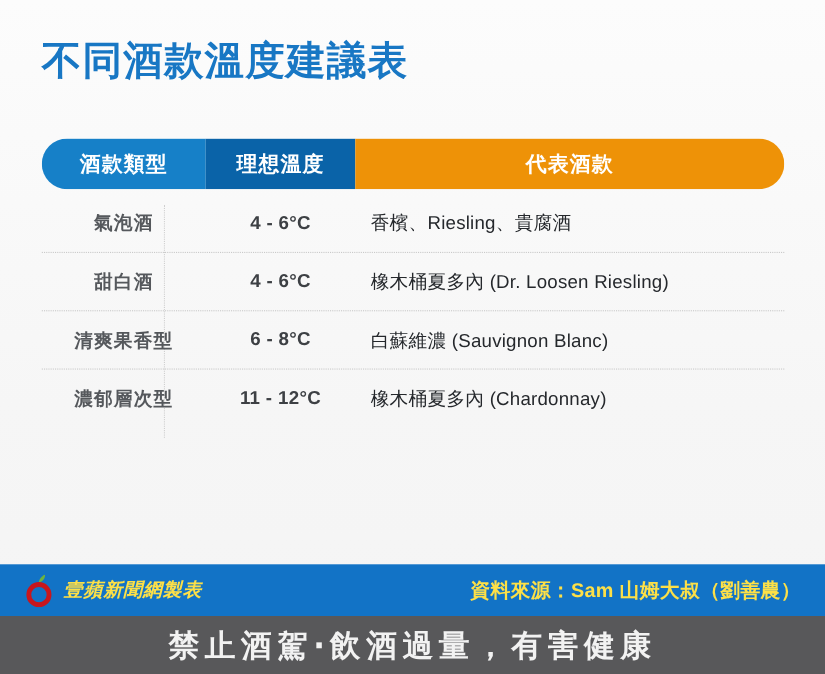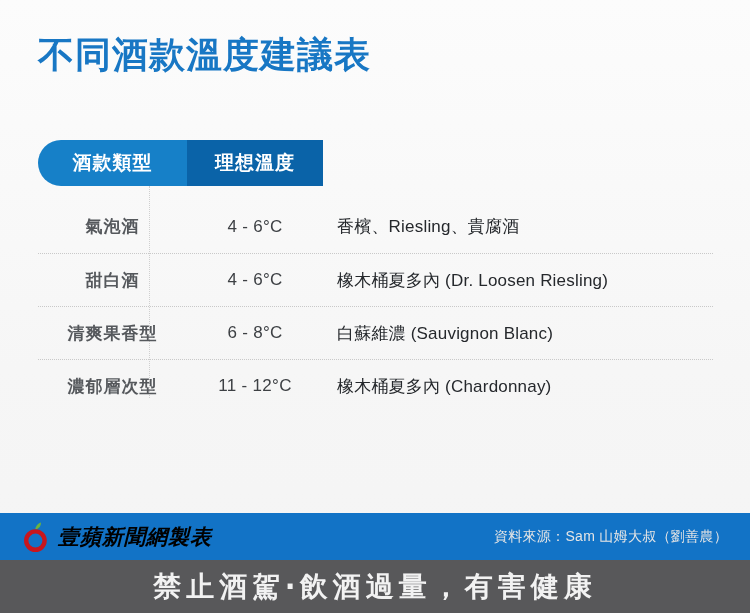--- a/index.html
+++ b/index.html
@@ -33,47 +33,48 @@
     color: #1877C4;
     letter-spacing: 1px;
     line-height: 1.3;
     white-space: nowrap;
   }
 
   
   .table-header {
     position: absolute;
     left: 38px;
-    top: 140px;
+    top: 126px;
     width: 675px;
     height: 46px;
     display: flex;
     border-radius: 23px;
     overflow: hidden;
+    justify-content: flex-end;
   }
   .th {
     display: flex;
     align-items: center;
     justify-content: center;
     color: #ffffff;
     font-size: 19px;
     font-weight: bold;
     letter-spacing: 1px;
     white-space: nowrap;
     box-sizing: border-box;
   }
   .th-type  { width: 149px; background: #1680C8; }
   .th-temp  { width: 136px; background: #0A63A8; }
   .th-rep   { flex: 1;      background: #EE9207; }
 
   
   .table-body {
     position: absolute;
     left: 38px;
-    top: 200px;
+    top: 176px;
     width: 675px;
   }
   .row {
     position: relative;
     display: flex;
     align-items: center;
     height: 53px;
     box-sizing: border-box;
   }
   .row + .row {
@@ -90,21 +91,21 @@
     justify-content: center;
     font-size: 17px;
     font-weight: bold;
     color: #55585c;
     letter-spacing: 1px;
   }
   .cell-temp {
     width: 136px;
     justify-content: center;
     font-size: 17px;
-    font-weight: normal;
+    font-weight: bold;
     color: #3d4044;
     letter-spacing: 0.3px;
   }
   .cell-rep {
     flex: 1;
     padding-left: 14px;
     justify-content: flex-start;
     font-size: 17px;
     color: #25282c;
     letter-spacing: 0.2px;
@@ -135,33 +136,33 @@
     align-items: center;
     margin-left: 22px;
   }
   .apple-logo {
     width: 28px;
     height: 30px;
     margin-right: 8px;
     flex: 0 0 auto;
   }
   .brand-name {
-    color: #000000;
-    font-size: 21px;
+    color: #fde047;
+    font-size: 17px;
     font-weight: bold;
     font-style: italic;
     letter-spacing: 1px;
     white-space: nowrap;
   }
   .brand-source {
     position: absolute;
     right: 22px;
-    color: #e5e5e5;
-    font-size: 14px;
-    font-weight: normal;
+    color: #fde047;
+    font-size: 18px;
+    font-weight: bold;
     letter-spacing: 0.3px;
     white-space: nowrap;
   }
 
   
   .warning-bar {
     position: absolute;
     left: 0;
     top: 560px;
     width: 750px;
@@ -182,20 +183,21 @@
 </head>
 <body>
 
 <div class="infographic">
 
   <div class="title">不同酒款溫度建議表</div>
 
   <div class="table-header">
     <div class="th th-type">酒款類型</div>
     <div class="th th-temp">理想溫度</div>
+    <div class="th th-rep">代表酒款</div>
   </div>
 
   <div class="vsep"></div>
 
   <div class="table-body">
 
     <div class="row">
       <div class="cell cell-type">氣泡酒</div>
       <div class="cell cell-temp">4 - 6°C</div>
       <div class="cell cell-rep">香檳、Riesling、貴腐酒</div>

